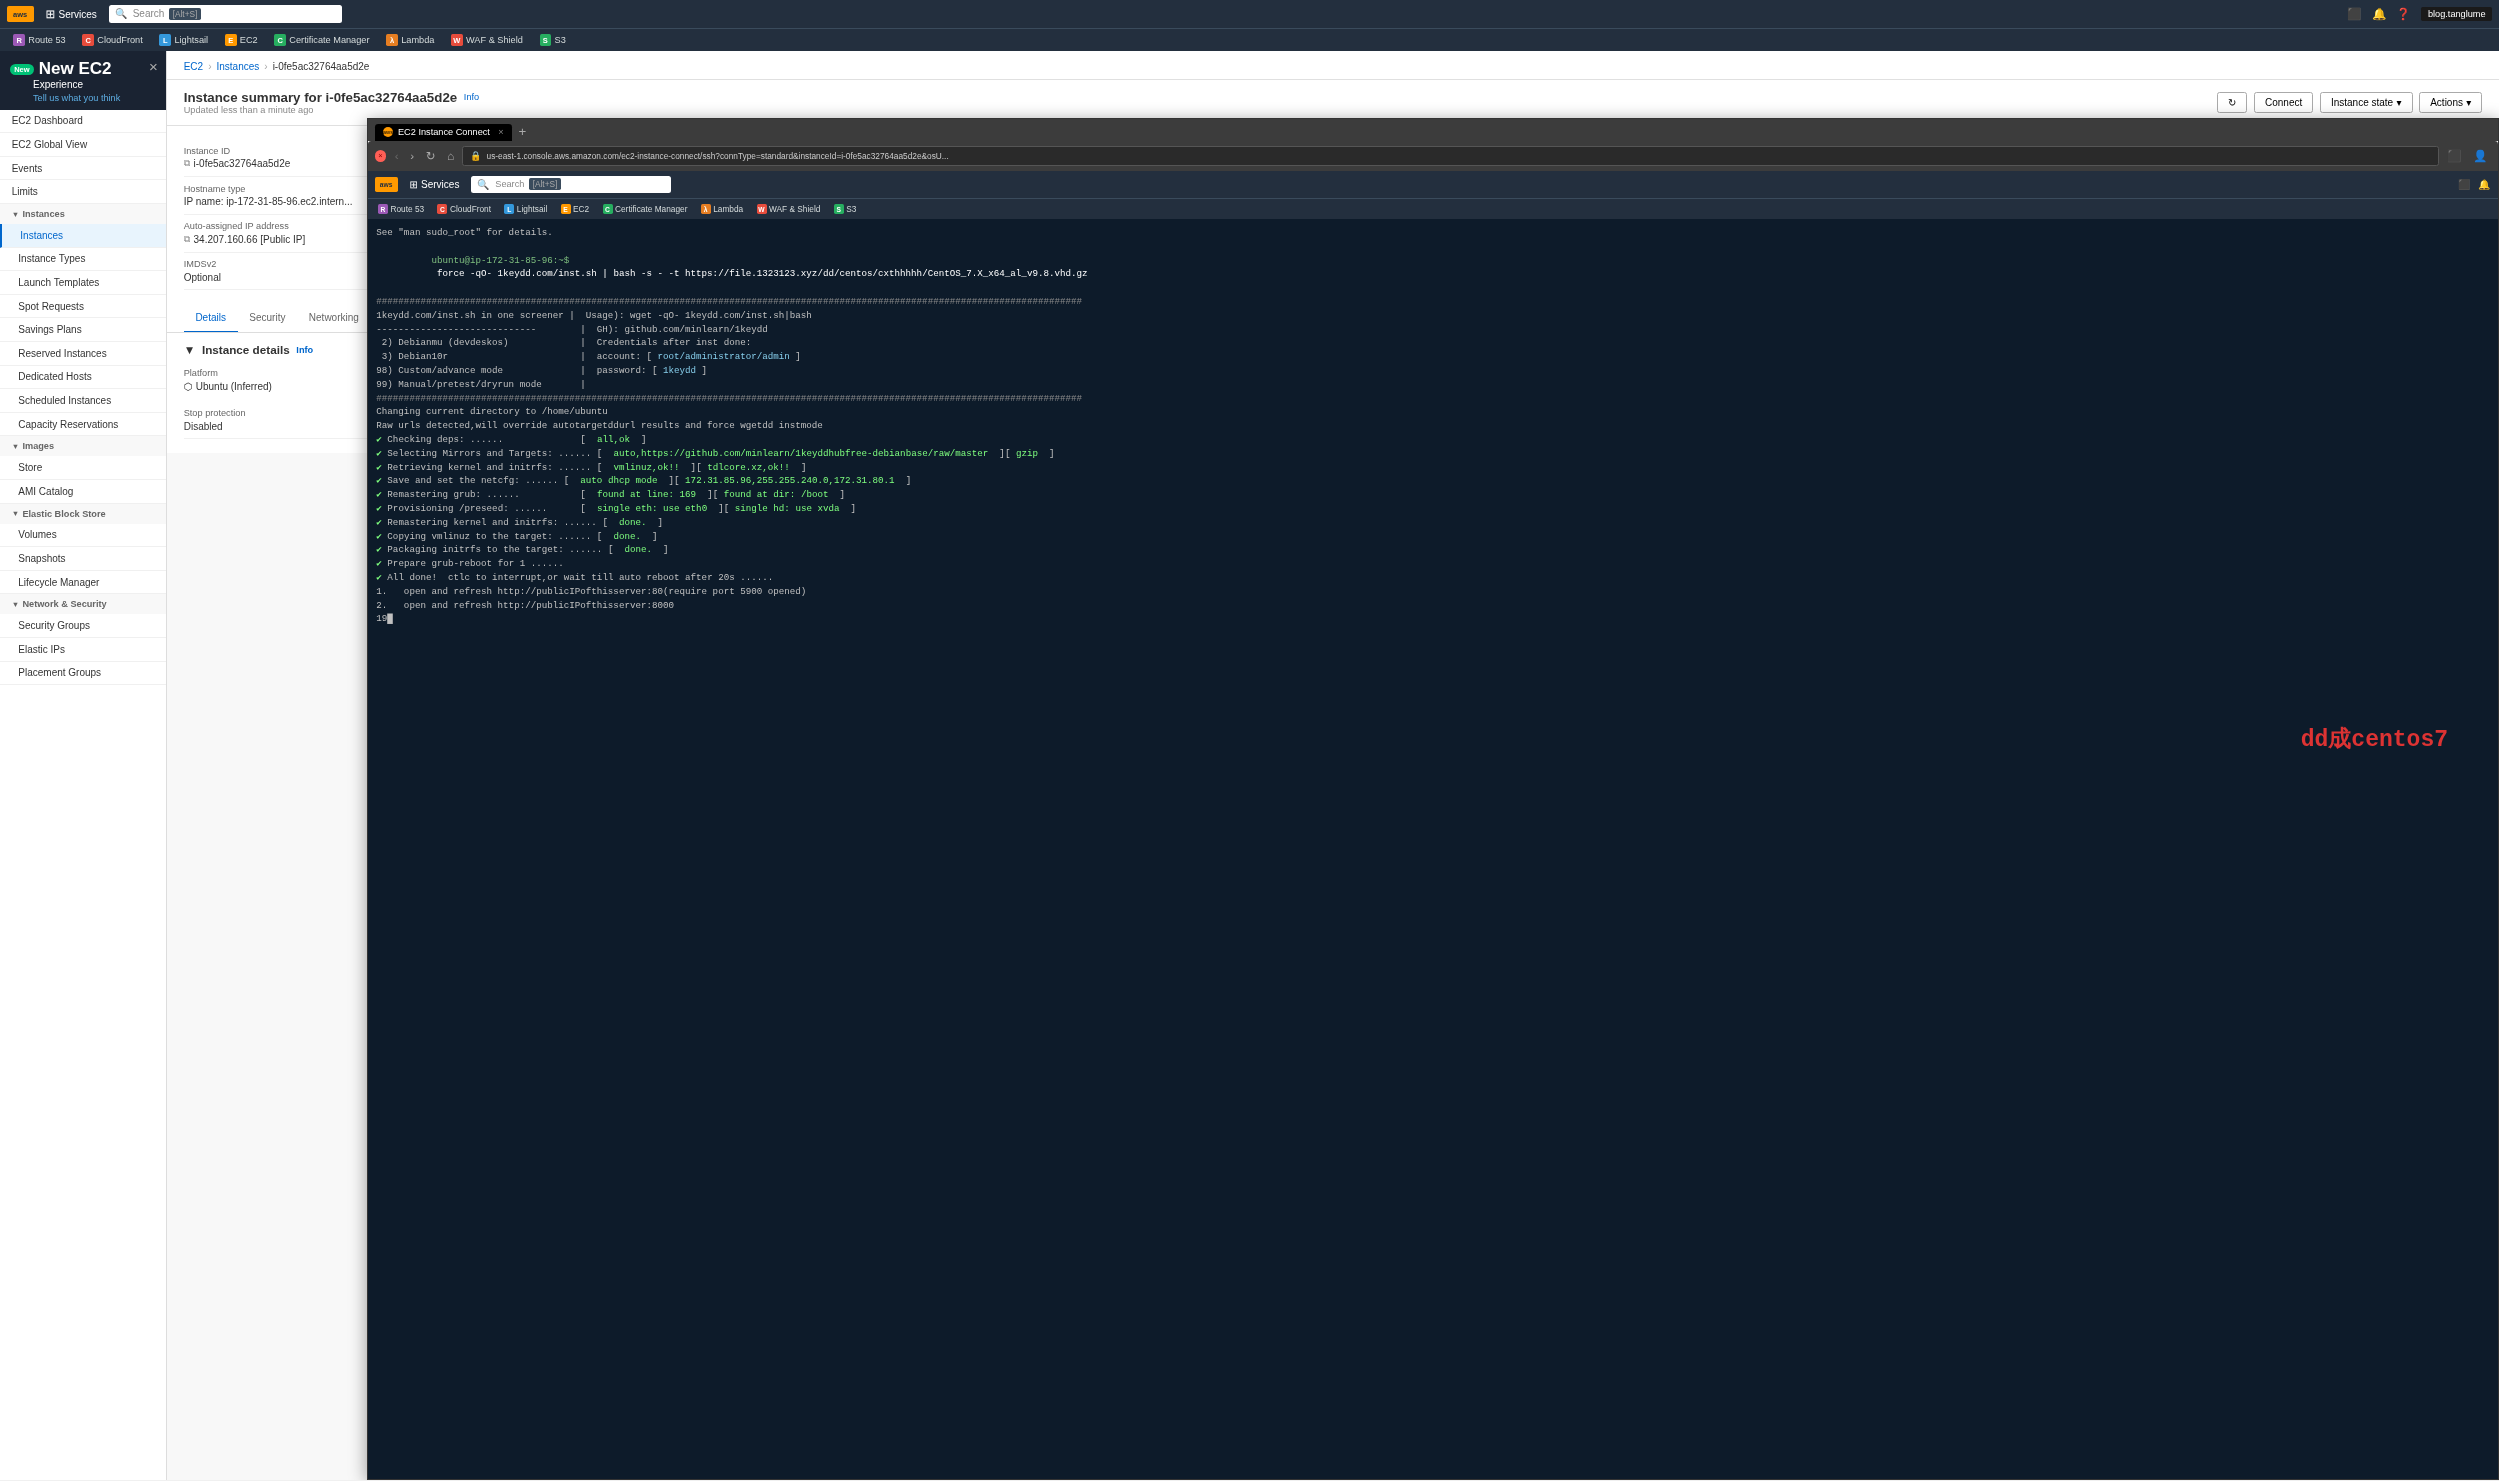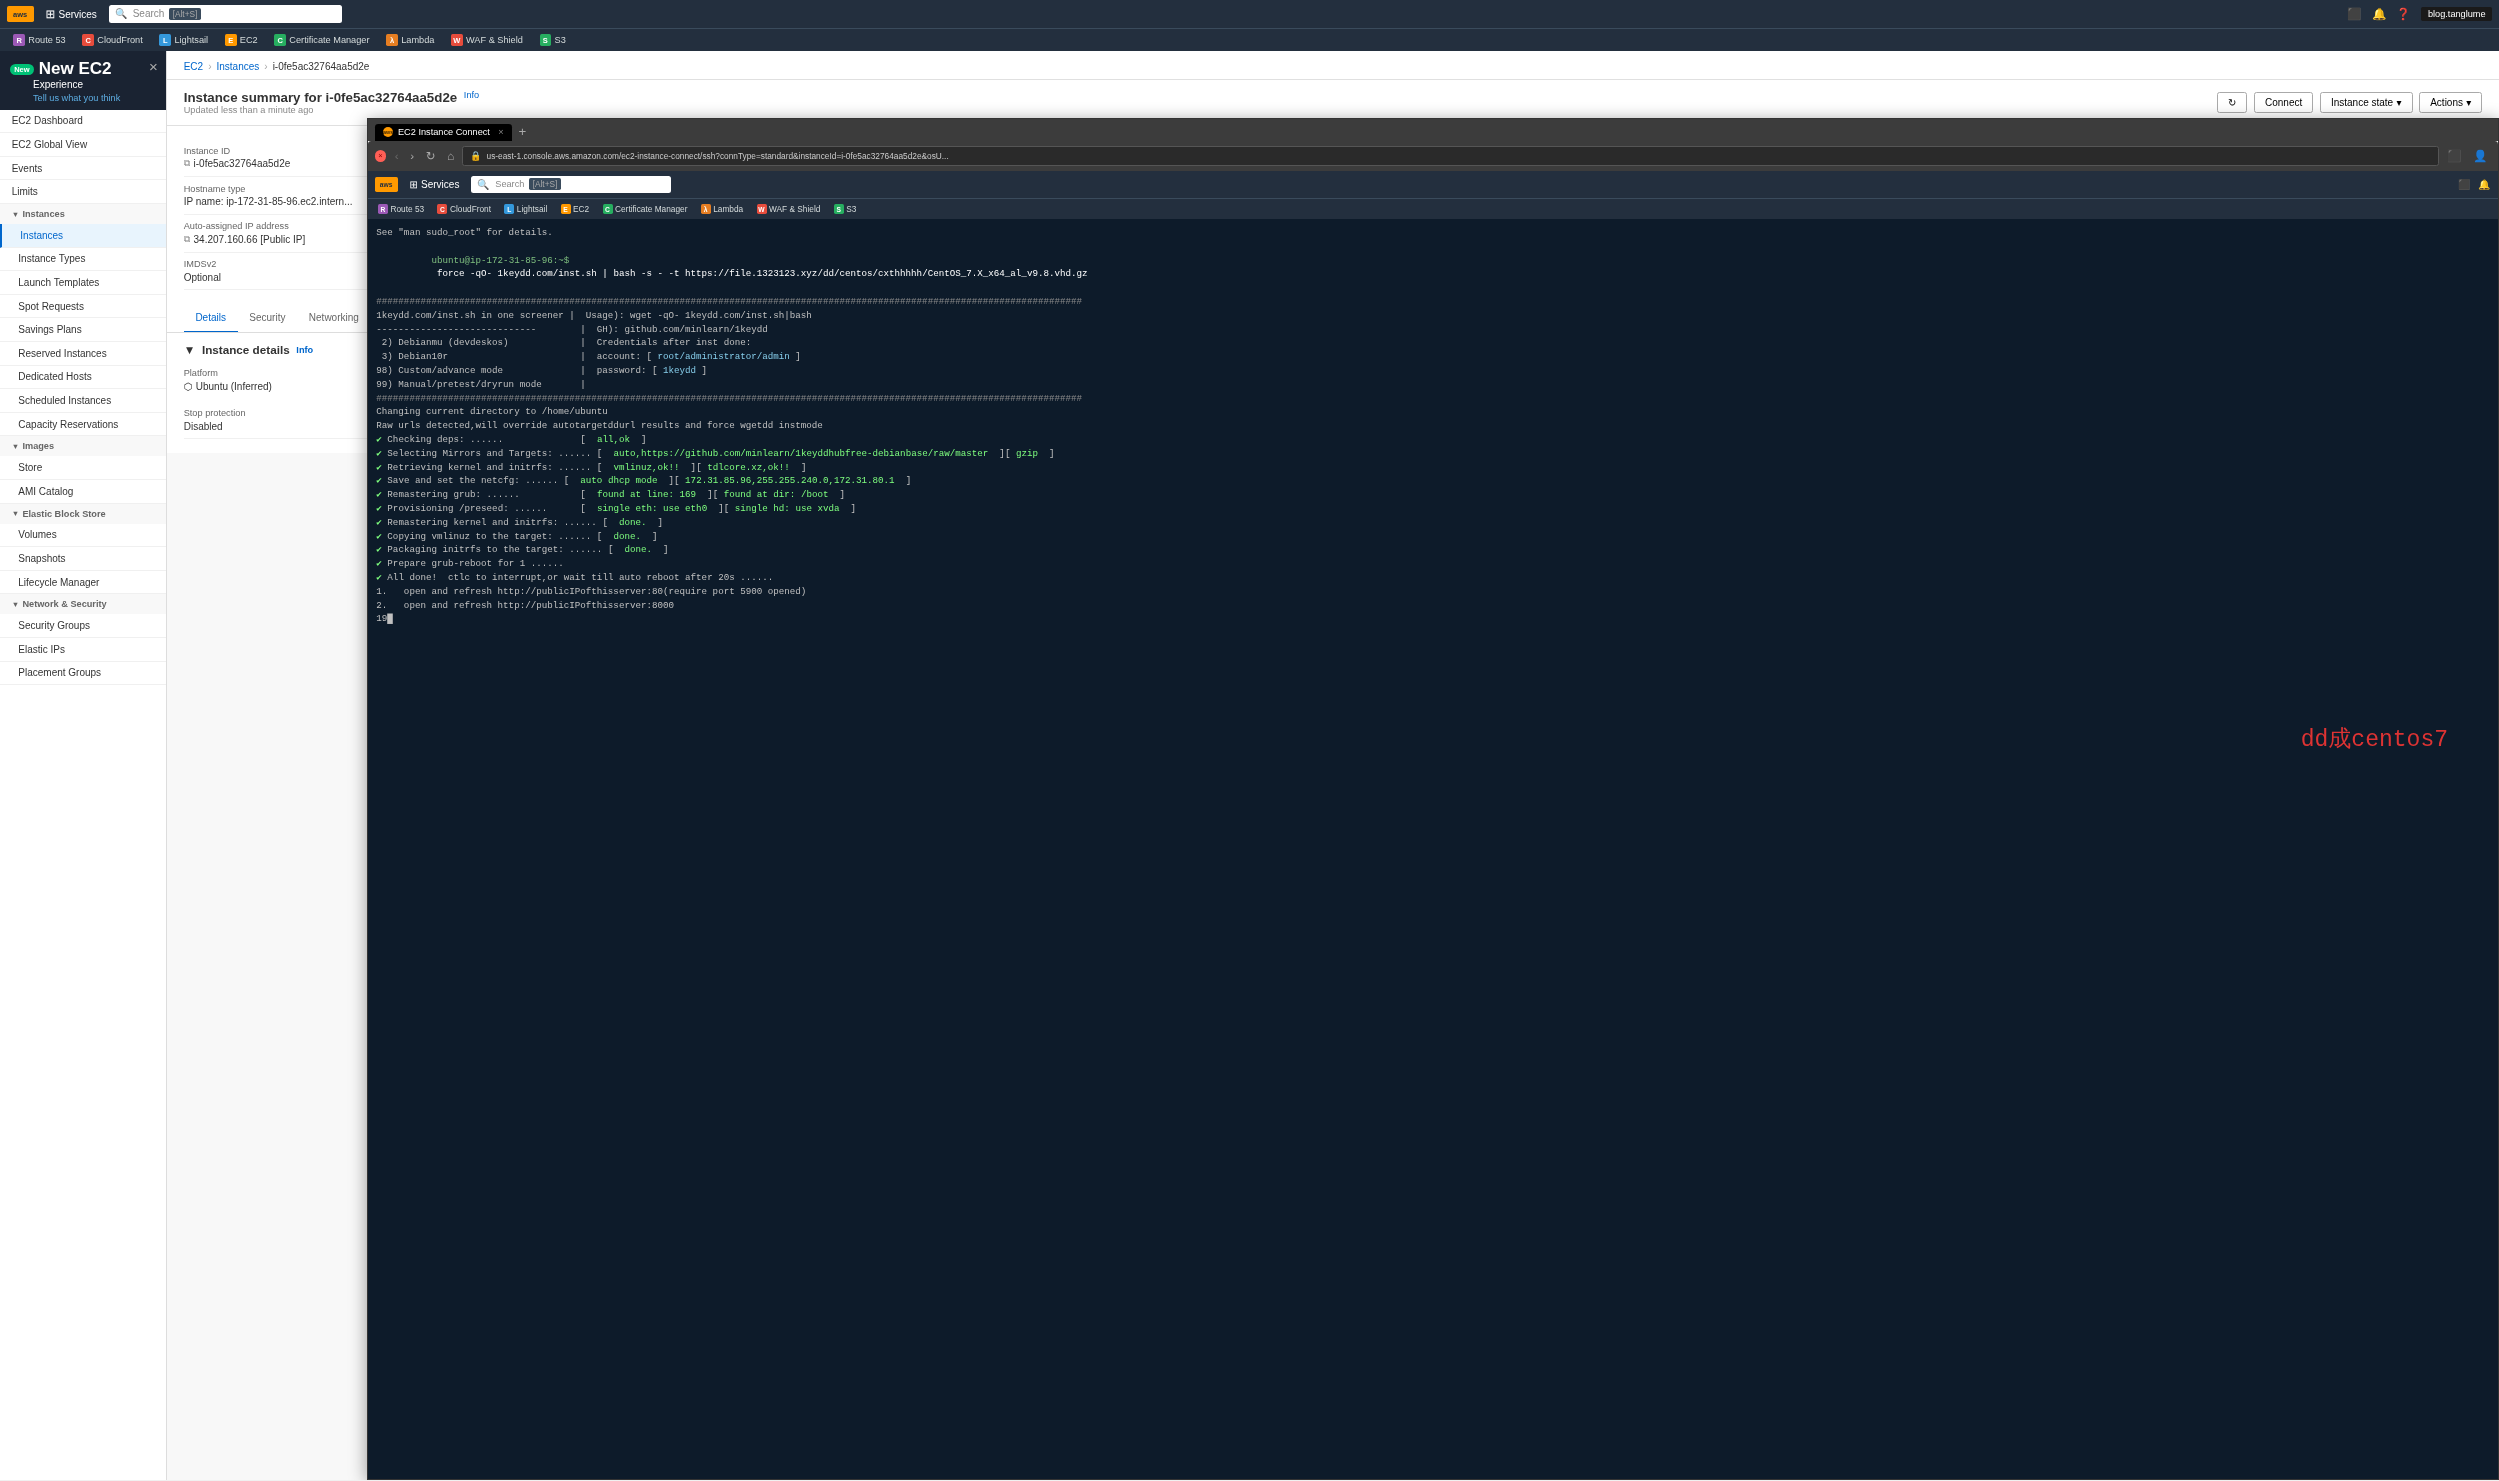--- a/index.html
+++ b/index.html
@@ -218,21 +218,21 @@
     <div class="breadcrumb">
       <span class="bc-link">EC2</span>
       <span class="bc-sep">›</span>
       <span class="bc-link">Instances</span>
       <span class="bc-sep">›</span>
       <span class="bc-current">i-0fe5ac32764aa5d2e</span>
     </div>
 
     <div class="instance-header">
       <div>
-        <div style="display:flex;gap:6.7px">
+        <div style="display:flex;align-items:center;gap:6.7px">
           <span class="instance-title">Instance summary for i-0fe5ac32764aa5d2e</span>
           <span class="bc-link" style="font-size:9.2px">Info</span>
         </div>
         <div class="instance-subtitle">Updated less than a minute ago</div>
       </div>
       <div class="header-actions">
         <button class="action-btn">↻</button>
         <button class="action-btn">Connect</button>
         <button class="action-btn">
           <span>Instance state</span>
@@ -386,21 +386,21 @@
           WAF &amp; Shield
         </div>
         <div class="term-bm-item">
           <span class="bm-icon" style="background:#27ae60;width:10px;height:10px;font-size:6.7px">S</span>
           S3
         </div>
       </div>
 
       <div class="terminal-content" style="position:relative">
 
-        <div style="position:absolute;top:40%;right:50px;font-size:23px;font-weight:normal;color:#dd3333;z-index:10;pointer-events:none">dd成centos7</div>
+        <div style="position:absolute;top:40%;right:50px;font-size:23px;font-weight:bold;color:#dd3333;z-index:10;pointer-events:none">dd成centos7</div>
 
         <div class="term-line">See "man sudo_root" for details.</div>
         <div class="term-line">
           <span class="term-prompt">ubuntu@ip-172-31-85-96:~$</span>
           <span class="term-cmd"> force -qO- 1keydd.com/inst.sh | bash -s - -t https://file.1323123.xyz/dd/centos/cxthhhhh/CentOS_7.X_x64_al_v9.8.vhd.gz</span>
         </div>
         <div class="term-line term-hash">################################################################################################################################</div>
         <div class="term-line">1keydd.com/inst.sh in one screener |  Usage): wget -qO- 1keydd.com/inst.sh|bash</div>
         <div class="term-line">-----------------------------        |  GH): github.com/minlearn/1keydd</div>
         <div class="term-line"> 2) Debianmu (devdeskos)             |  Credentials after inst done:</div>

